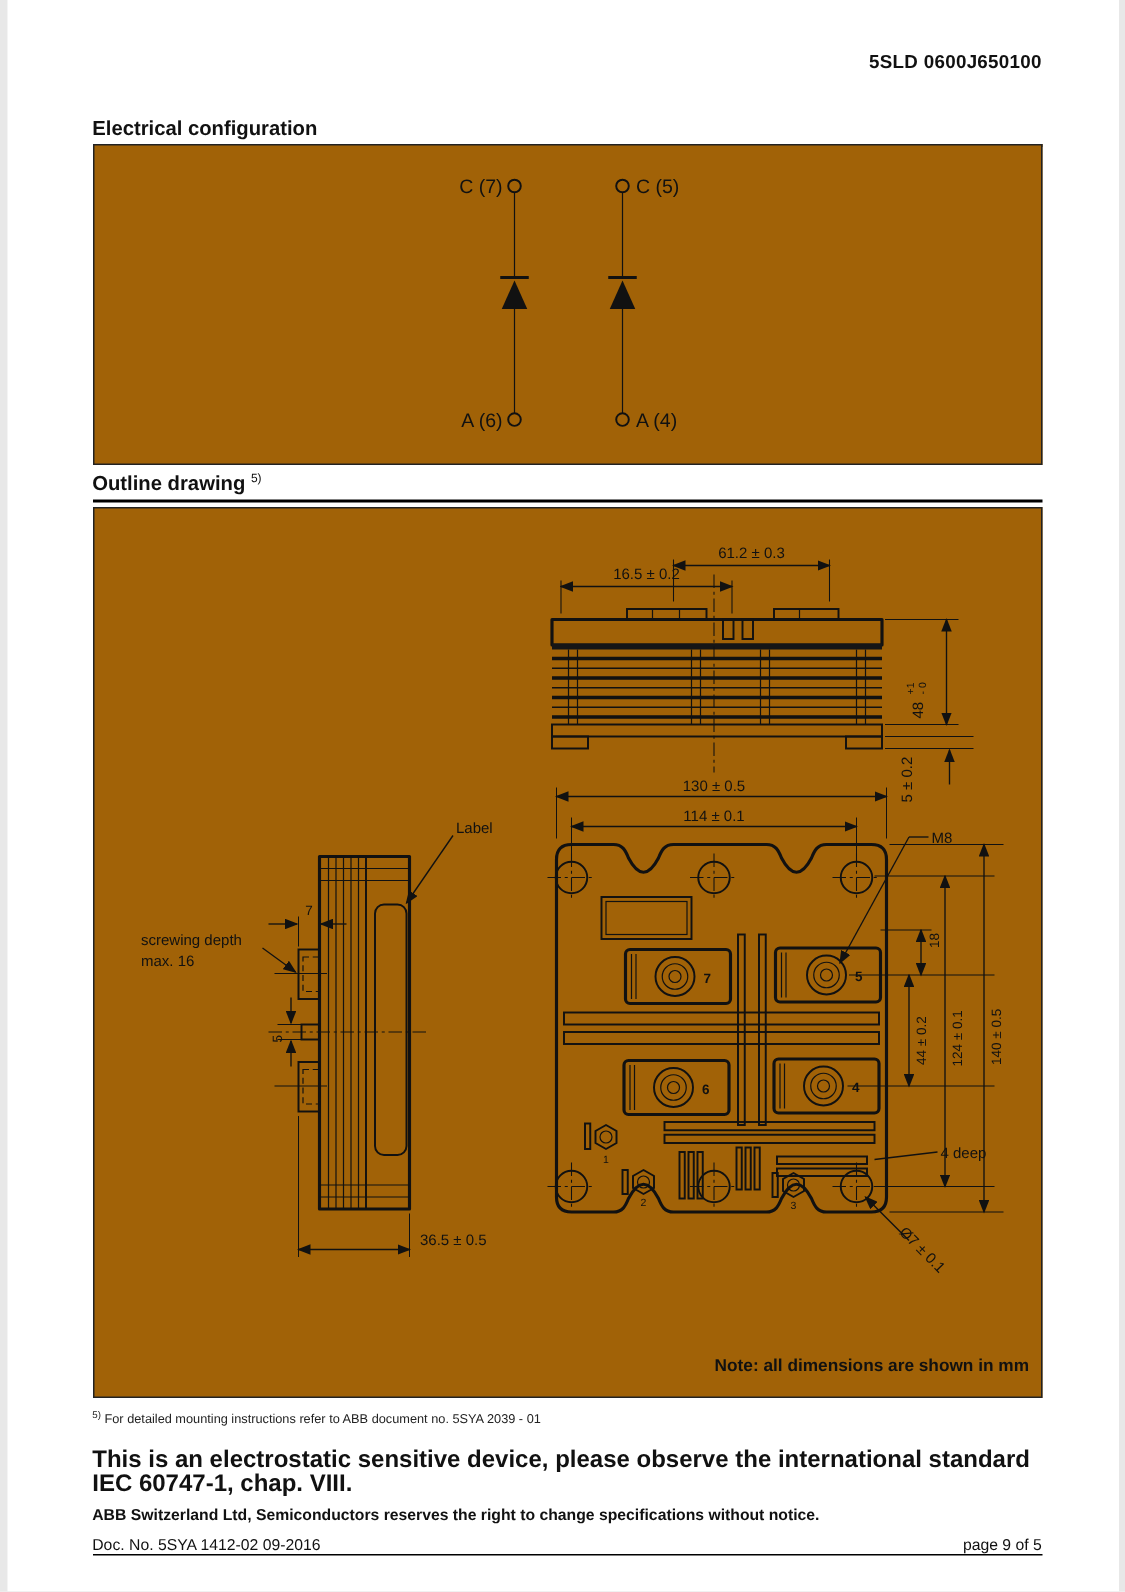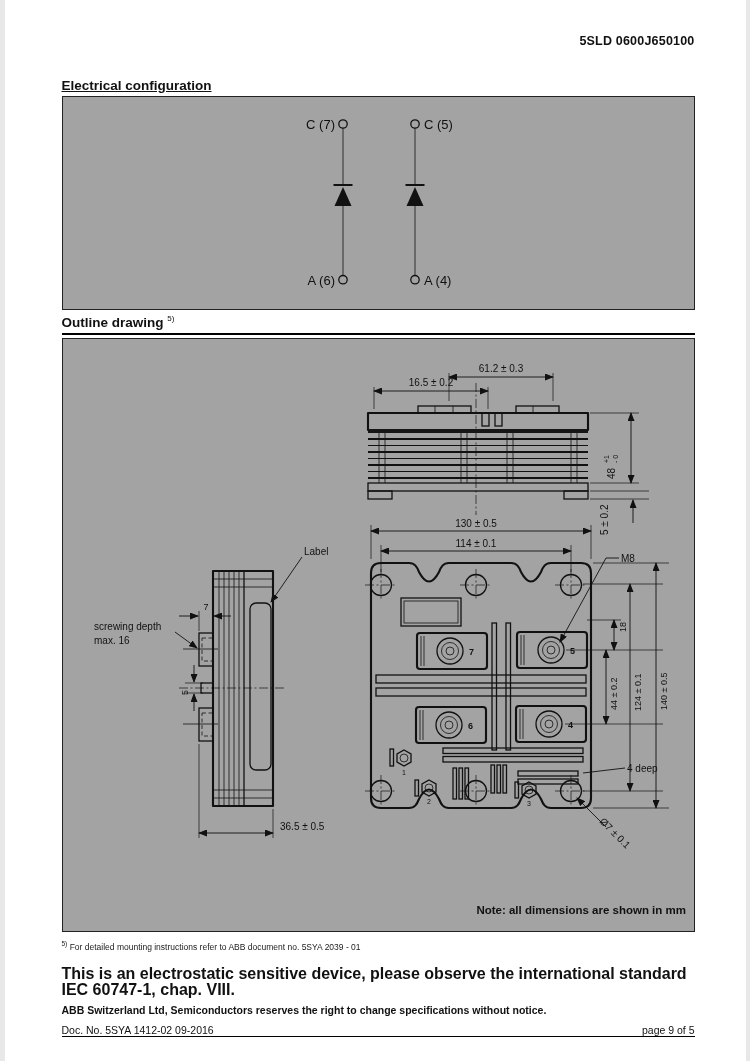--- a/index.html
+++ b/index.html
@@ -8,21 +8,21 @@
     font-family:"Liberation Sans","DejaVu Sans",sans-serif;color:#111;
     margin:0 auto;overflow:hidden;
   }
   .content{position:absolute;left:57px;top:0;width:633px;}
   .doc-code{position:absolute;top:34px;right:0;font-size:12.5px;font-weight:bold;letter-spacing:.2px;}
   h2.sec{
     position:absolute;left:0;width:100%;margin:0;padding:0 0 3px 0;
     font-size:13.5px;font-weight:bold;border-bottom:2px solid #000;
   }
   h2.sec .supmark{font-size:8px;font-weight:normal;vertical-align:super;}
-  .panel{position:absolute;left:0;border:1.3px solid #222;background:#a3a3a3;box-sizing:border-box;}
+  .panel{position:absolute;left:0;border:1.3px solid #222;background:#a16207;box-sizing:border-box;}
   .panel svg{display:block;}
   .footnote{position:absolute;left:0;top:940px;font-size:8.5px;color:#222;}
   .footnote sup{font-size:6.5px;}
   .esd{position:absolute;left:0;top:966px;font-size:16px;font-weight:bold;line-height:15.5px;width:650px;}
   .disclaimer{position:absolute;left:0;top:1004px;width:100%;font-size:10.5px;font-weight:bold;
     padding-bottom:20px;border-bottom:1.6px solid #000;}
   .docrow{position:absolute;left:0;top:1024px;width:100%;font-size:10.5px;}
   .docrow .pageno{position:absolute;right:0;top:0;}
   
   .heavy{stroke:#111;stroke-width:2.1;fill:none;stroke-linejoin:round;}
@@ -40,21 +40,21 @@
   .note{font-family:"Liberation Sans","DejaVu Sans",sans-serif;font-size:11.5px;font-weight:bold;fill:#111;}
 </style>
 </head>
 <body>
 
 <div class="page">
   <div class="content">
 
     <div class="doc-code">5SLD 0600J650100</div>
 
-    <h2 class="sec" style="top:78px;text-decoration:underline;">
+    <h2 class="sec" style="top:78px;">
       <span>Electrical configuration</span>
     </h2>
 
     <div class="panel" style="top:96px;width:633px;height:214px;">
       <svg width="630" height="211" viewBox="0 0 630 211">
         <defs>
           <marker id="arE" markerWidth="9" markerHeight="7" refX="8" refY="3.5" orient="auto-start-reverse" markerUnits="userSpaceOnUse">
             <path d="M0,0 L9,3.5 L0,7 z" fill="#111"></path>
           </marker>
         </defs>

